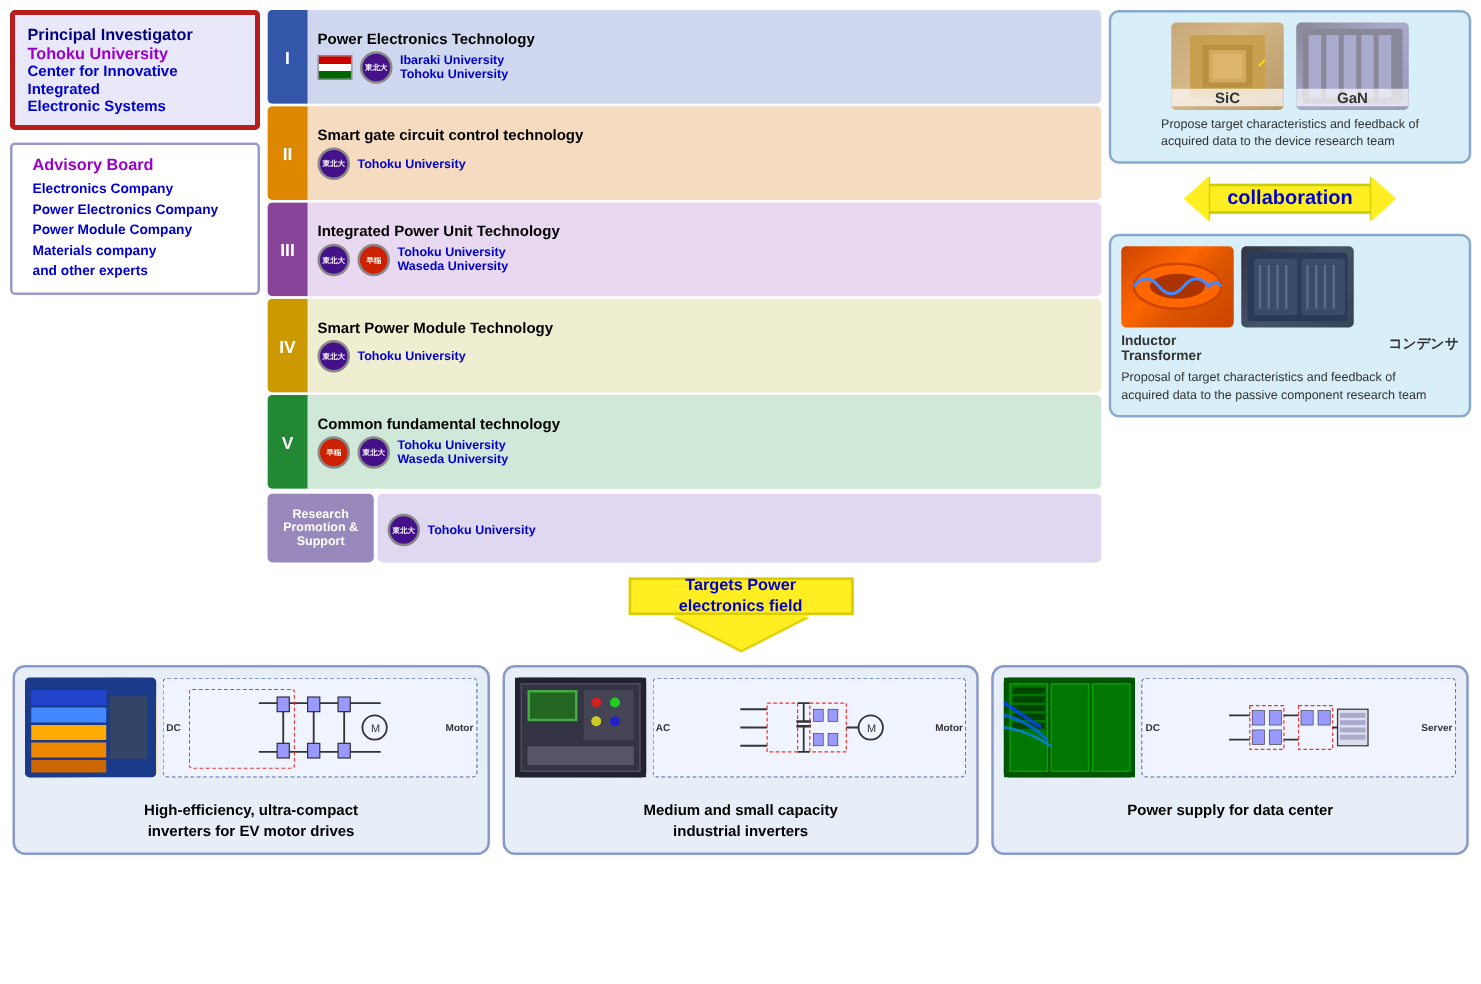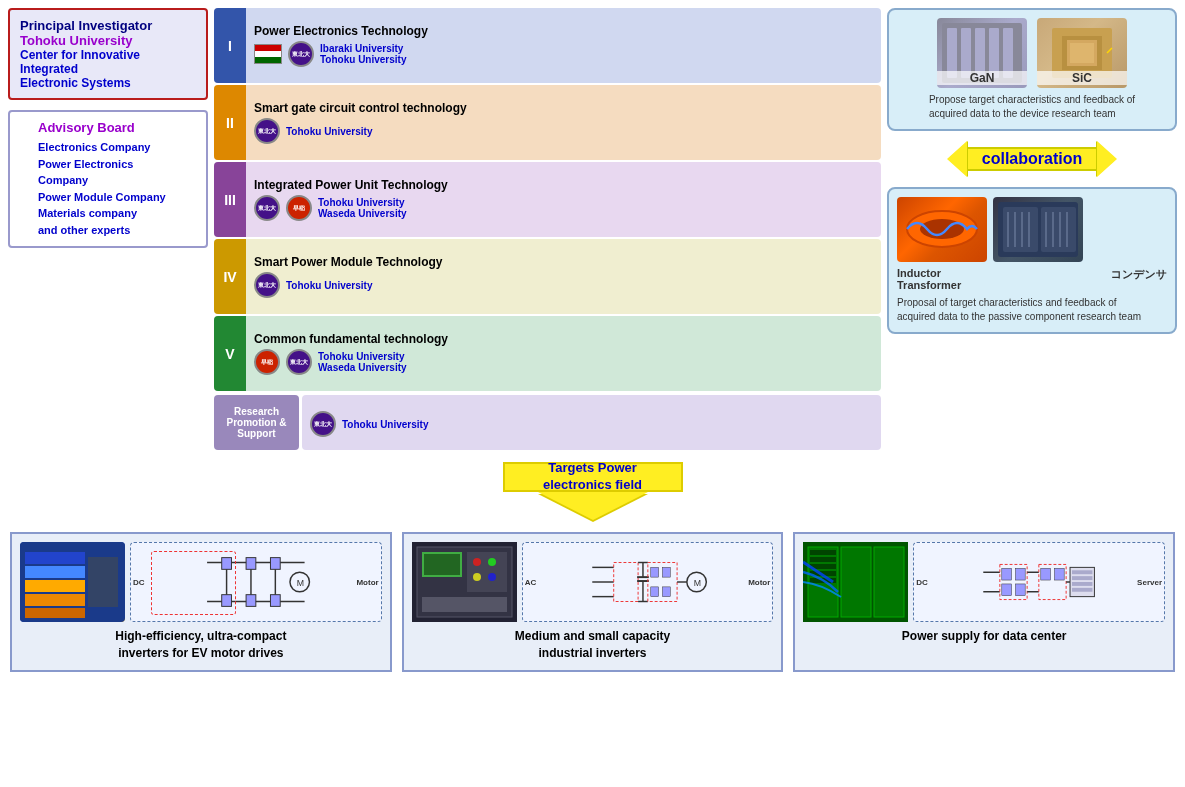--- a/index.html
+++ b/index.html
@@ -13,21 +13,21 @@
     }
 
     
     .left-panel {
       width: 200px;
       flex-shrink: 0;
     }
 
     .pi-box {
       background: #e8e8f8;
-      border: 2px solid #b91c1c;
+      border: 4px solid #b91c1c;
       border-radius: 4px;
       padding: 8px 10px;
       margin-bottom: 10px;
     }
 
     .pi-title {
       font-size: 13px;
       font-weight: bold;
       color: #000080;
     }
@@ -41,21 +41,21 @@
     .pi-center {
       font-size: 12px;
       font-weight: bold;
       color: #0000cc;
     }
 
     .advisory-box {
       background: #fff;
       border: 2px solid #9999cc;
       border-radius: 4px;
-      padding: 8px 28px;
+      padding: 8px 16px;
     }
 
     .advisory-title {
       font-size: 13px;
       font-weight: bold;
       color: #9900cc;
       margin-bottom: 4px;
     }
 
     .advisory-item {
@@ -290,25 +290,26 @@
     .bottom-section {
       display: flex;
       gap: 10px;
       padding: 8px 10px 10px 10px;
     }
 
     .app-box {
       flex: 1;
       background: #e8eef8;
       border: 2px solid #8899cc;
-      border-radius: 0;
+      border-radius: 10px;
       padding: 8px;
       display: flex;
       flex-direction: column;
       align-items: center;
+      gap: 12px;
     }
 
     .app-image-area {
       display: flex;
       gap: 5px;
       width: 100%;
       margin-bottom: 6px;
       align-items: center;
     }
 
@@ -585,47 +586,47 @@
       </div>
 
     </div>
 
     <div class="right-panel-inner" style="width:290px;flex-shrink:0;">
 
       <div class="device-box">
         <div class="device-images">
 
           <div style="display:flex;flex-direction:column;align-items:center;gap:3px;">
+            <div class="device-img-placeholder sic-img" style="position:relative;">
+
+              <svg width="90" height="70" viewBox="0 0 90 70">
+                <rect x="15" y="10" width="60" height="50" fill="#c8a050" rx="2"></rect>
+                <rect x="25" y="18" width="40" height="34" fill="#b89040"></rect>
+                <rect x="30" y="22" width="30" height="26" fill="#d4a860"></rect>
+                <rect x="33" y="25" width="24" height="20" fill="#e0b870" opacity="0.8"></rect>
+
+                <line x1="20" y1="35" x2="30" y2="35" stroke="#gold" stroke-width="1.5"></line>
+                <line x1="70" y1="35" x2="75" y2="30" stroke="gold" stroke-width="1.5"></line>
+              </svg>
+              <span class="device-label">SiC</span>
+            </div>
+          </div>
+
+          <div style="display:flex;flex-direction:column;align-items:center;gap:3px;">
             <div class="device-img-placeholder gan-img" style="position:relative;">
               <svg width="90" height="70" viewBox="0 0 90 70">
                 <rect x="5" y="5" width="80" height="60" fill="#888899" rx="2"></rect>
 
                 <rect x="10" y="10" width="10" height="50" fill="#aaaacc" rx="1"></rect>
                 <rect x="24" y="10" width="10" height="50" fill="#aaaacc" rx="1"></rect>
                 <rect x="38" y="10" width="10" height="50" fill="#aaaacc" rx="1"></rect>
                 <rect x="52" y="10" width="10" height="50" fill="#aaaacc" rx="1"></rect>
                 <rect x="66" y="10" width="10" height="50" fill="#aaaacc" rx="1"></rect>
               </svg>
               <span class="device-label">GaN</span>
-            </div>
-          </div>
-
-          <div style="display:flex;flex-direction:column;align-items:center;gap:3px;">
-            <div class="device-img-placeholder sic-img" style="position:relative;">
-
-              <svg width="90" height="70" viewBox="0 0 90 70">
-                <rect x="15" y="10" width="60" height="50" fill="#c8a050" rx="2"></rect>
-                <rect x="25" y="18" width="40" height="34" fill="#b89040"></rect>
-                <rect x="30" y="22" width="30" height="26" fill="#d4a860"></rect>
-                <rect x="33" y="25" width="24" height="20" fill="#e0b870" opacity="0.8"></rect>
-
-                <line x1="20" y1="35" x2="30" y2="35" stroke="#gold" stroke-width="1.5"></line>
-                <line x1="70" y1="35" x2="75" y2="30" stroke="gold" stroke-width="1.5"></line>
-              </svg>
-              <span class="device-label">SiC</span>
             </div>
           </div>
         </div>
         <div class="feedback-text" style="white-space:pre-line;font-size:10px;text-align:left;">Propose target characteristics and  feedback of
 acquired data to the device research team</div>
       </div>
 
       <div class="collab-middle">
         <div style="position:relative;display:flex;align-items:center;justify-content:center;width:100%;">
 

